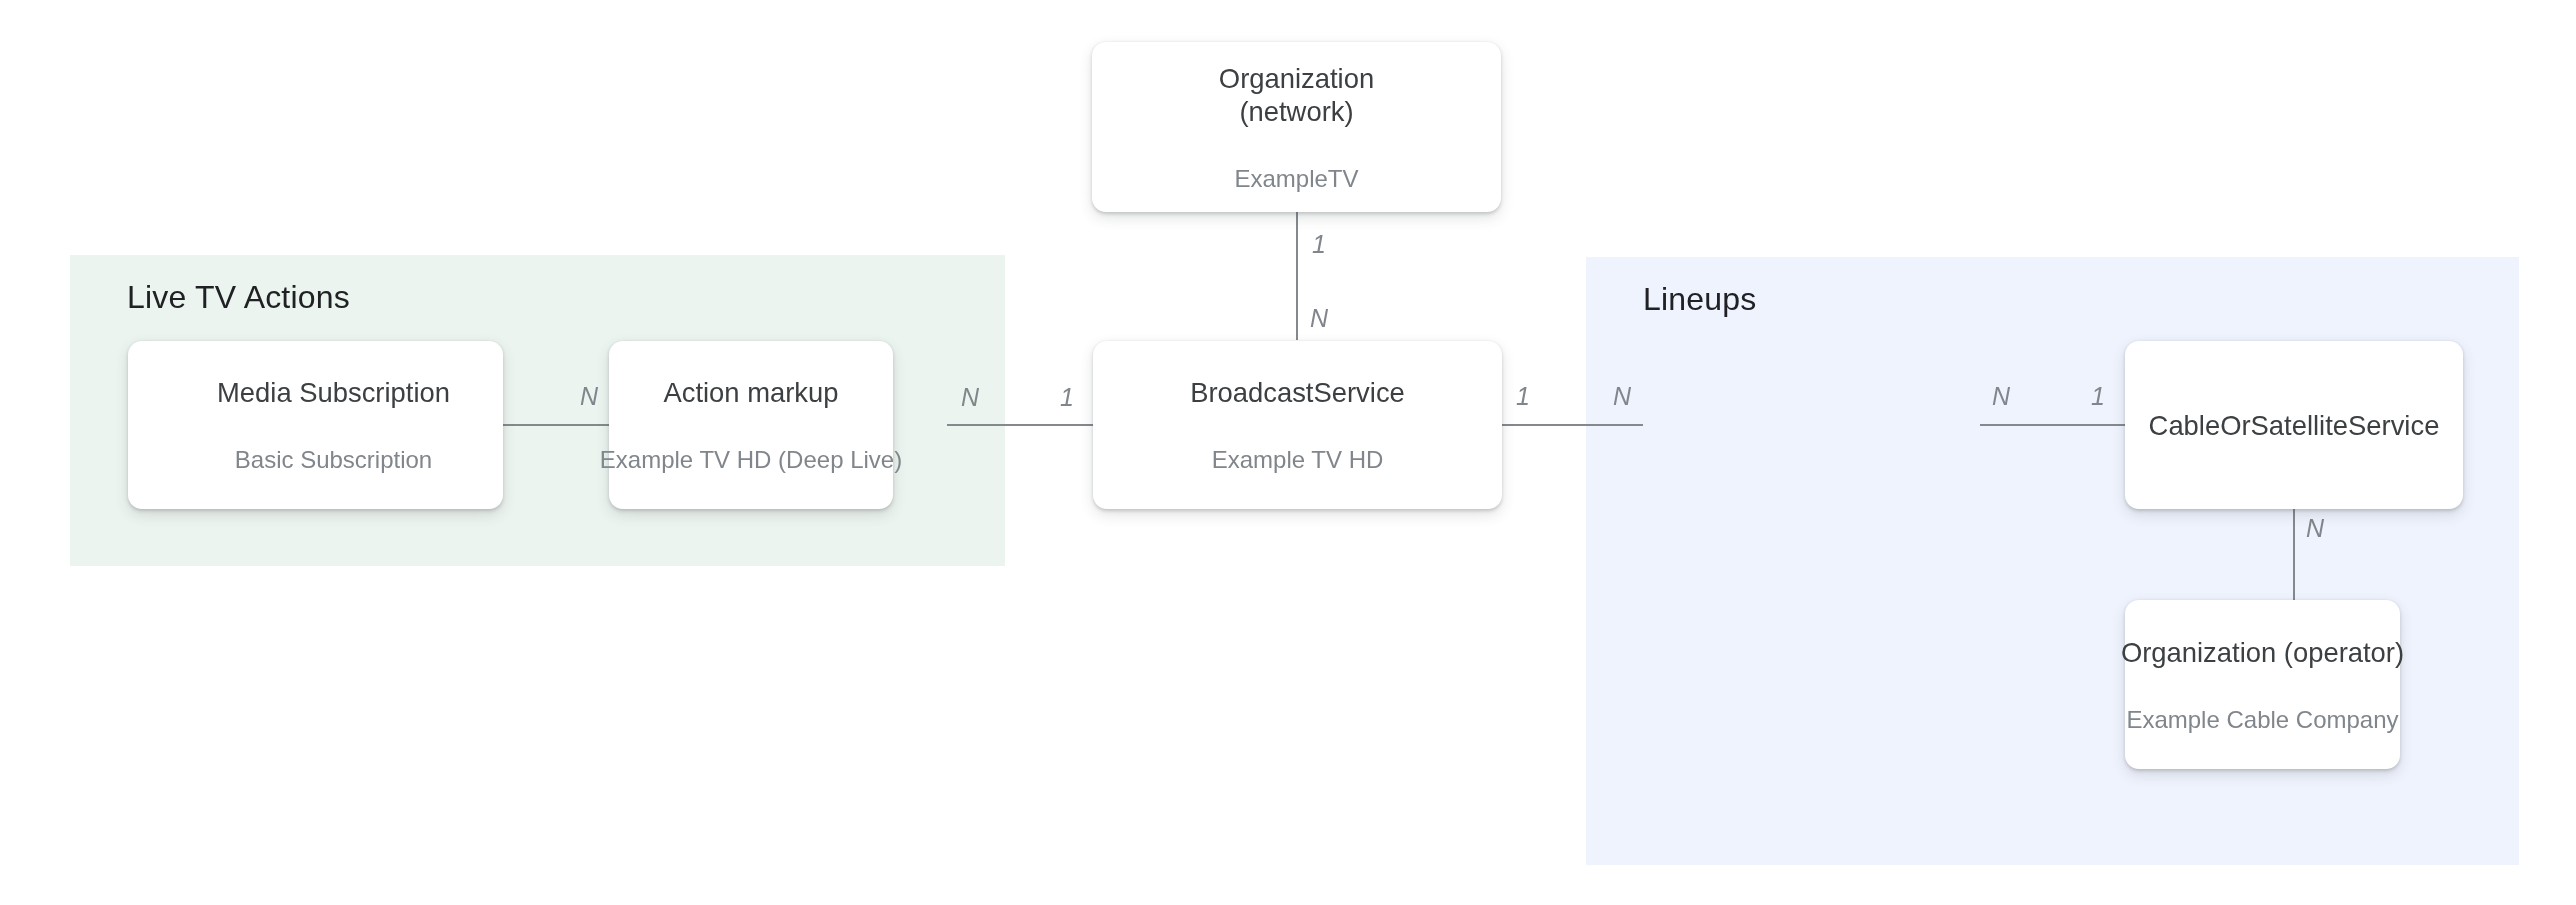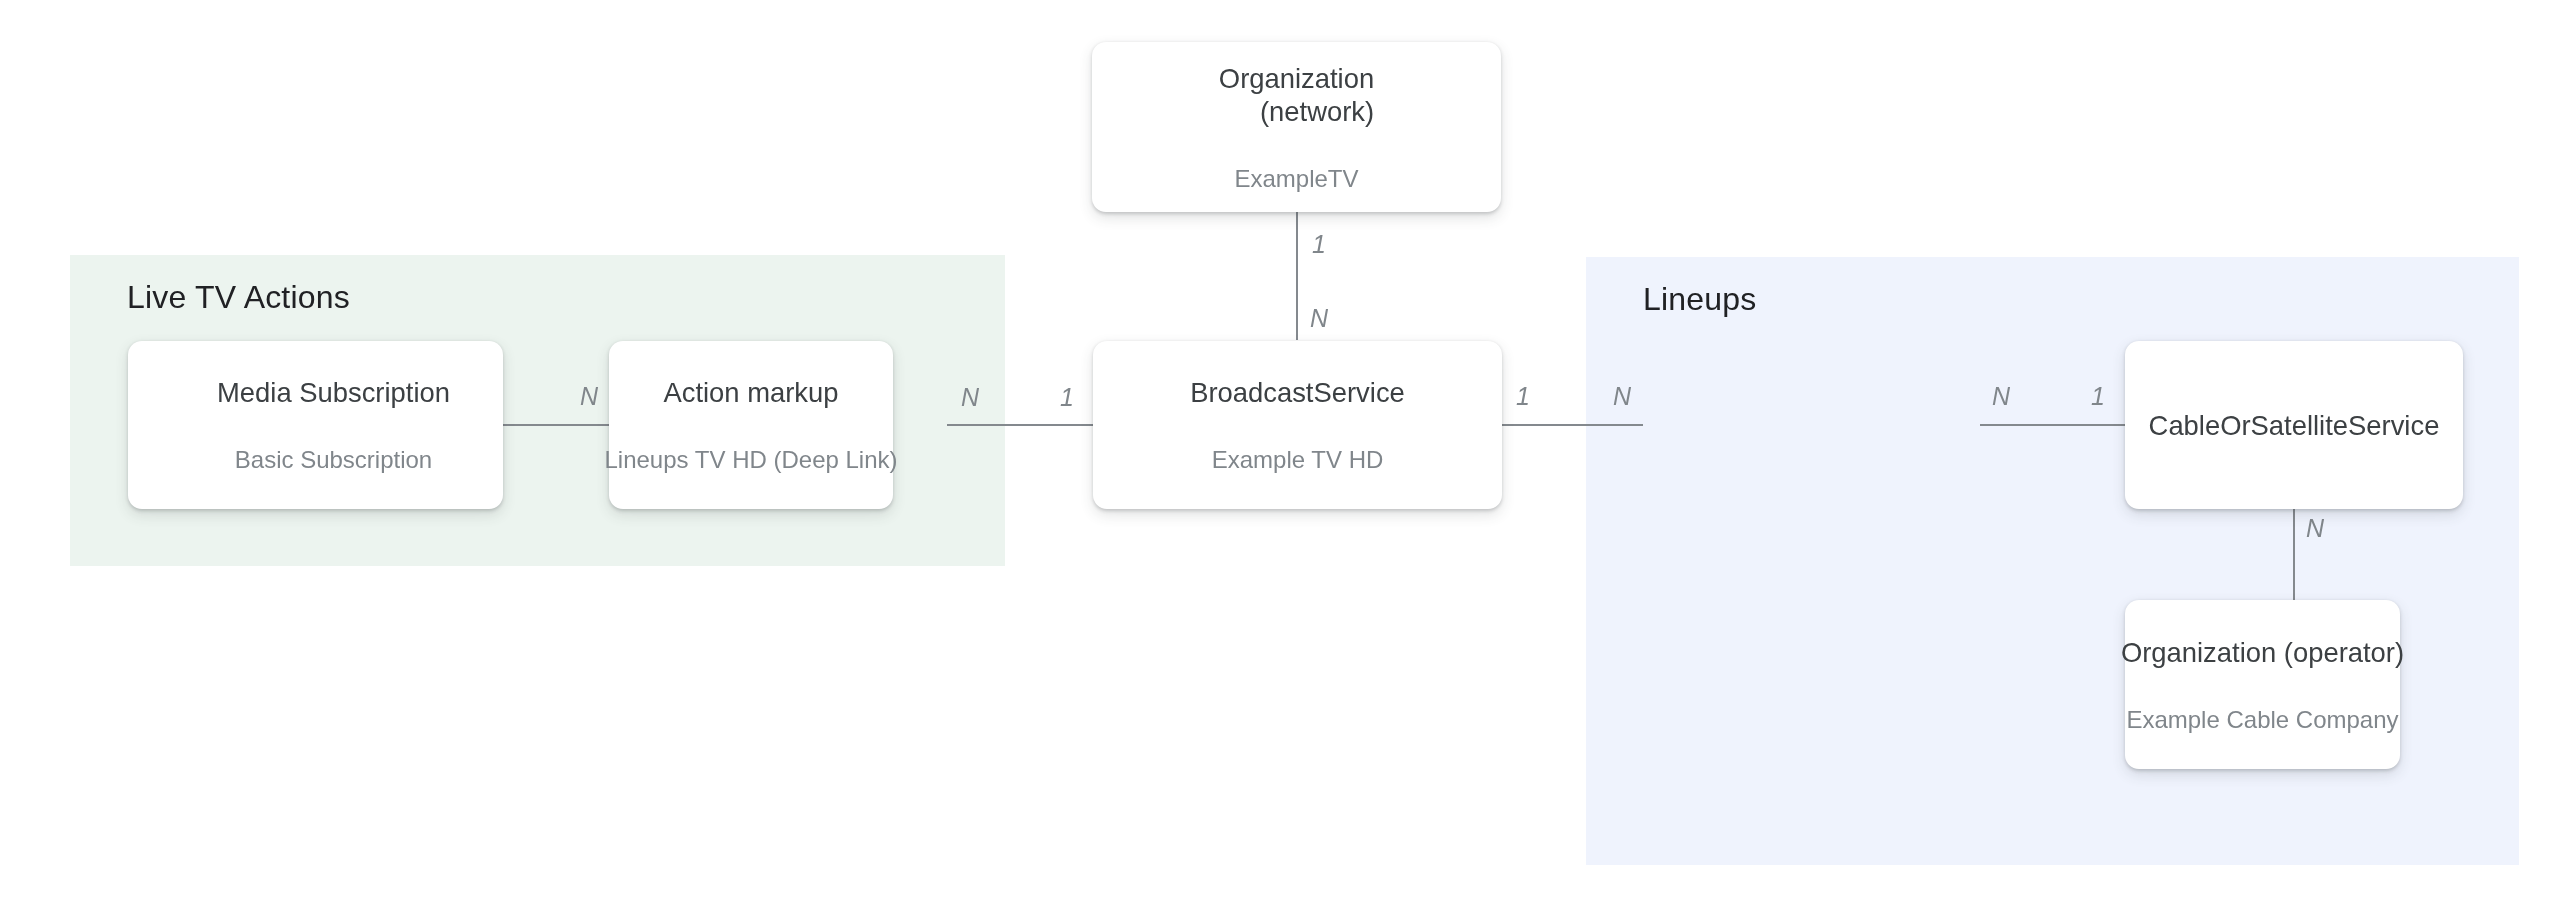--- a/index.html
+++ b/index.html
@@ -38,21 +38,21 @@
     white-space:nowrap;
   }
   .card{
     position:absolute;
     background:var(--card-bg);
     border-radius:14px;
     box-shadow:0 1.8px 3.5px rgba(60,64,67,.22), 0 5.3px 14px rgba(60,64,67,.14);
     display:flex;flex-direction:column;
     align-items:center;justify-content:center;
     gap:37px;
-    text-align:right;
+    text-align:center;
     z-index:3;
   }
   .card-title{
     font-size:27.4px;line-height:33px;
     color:var(--title-color);
     white-space:nowrap;
   }
   .card-subtitle{
     font-size:24px;line-height:28px;
     color:var(--subtitle-color);
@@ -135,21 +135,21 @@
     <div class="card-subtitle">ExampleTV</div>
   </div>
 
   <div class="card" id="node-media-subscription">
     <div class="card-title">Media Subscription</div>
     <div class="card-subtitle">Basic Subscription</div>
   </div>
 
   <div class="card" id="node-action-markup">
     <div class="card-title">Action markup</div>
-    <div class="card-subtitle">Lineups TV HD (Deep Link)</div>
+    <div class="card-subtitle">Example TV HD (Deep Live)</div>
   </div>
 
   <div class="card" id="node-broadcast-service">
     <div class="card-title">BroadcastService</div>
     <div class="card-subtitle">Example TV HD</div>
   </div>
 
 
   <div class="card" id="node-cable-or-satellite-service">
     <div class="card-title">CableOrSatelliteService</div>

